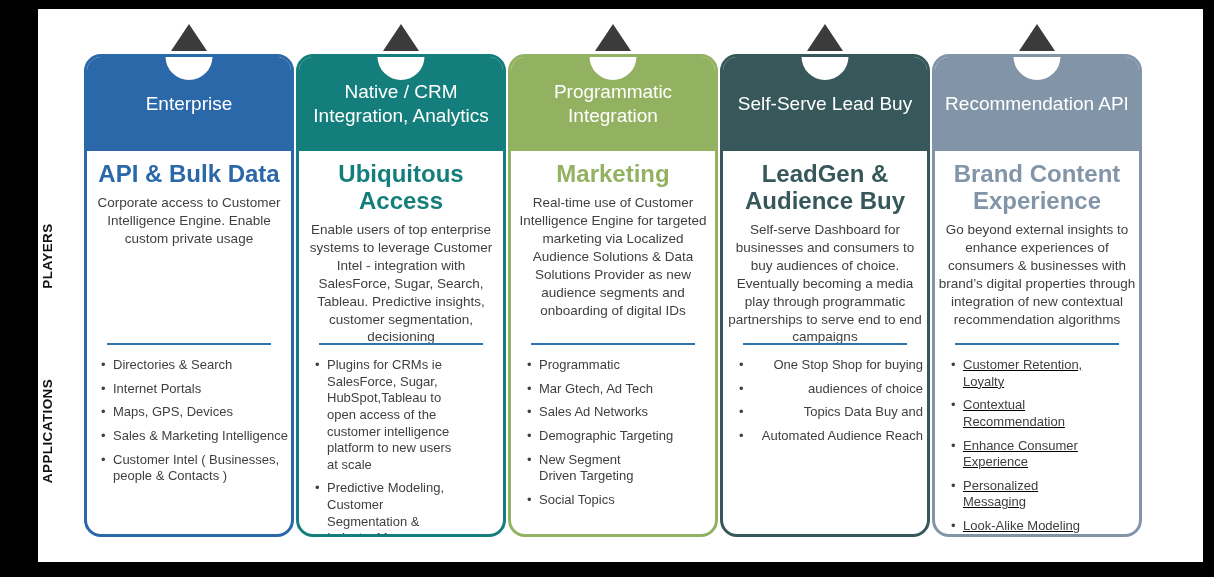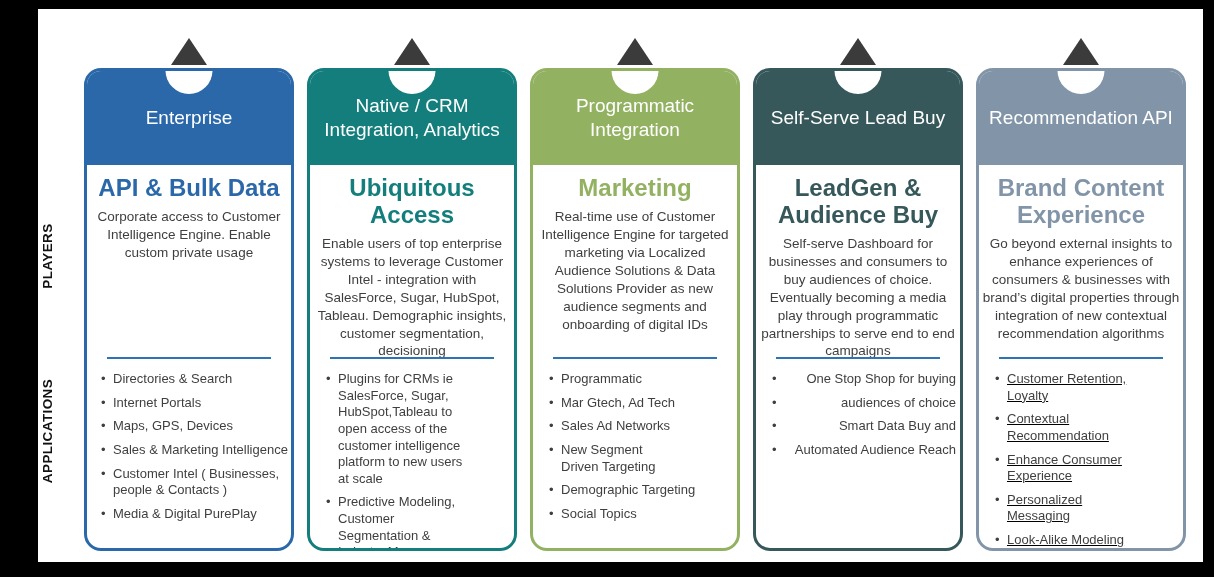--- a/index.html
+++ b/index.html
@@ -17,22 +17,22 @@
     position:absolute; width:140px; height:18px; text-align:center;
     transform:rotate(-90deg); transform-origin:center;
     font-size:13.5px; font-weight:bold; color:#111111; letter-spacing:0.4px;
     white-space:nowrap;
   }
   .v-players { left:-59px; top:238px; }
   .v-applications { left:-59px; top:413px; }
 
   
   .cards-row {
-    position:absolute; left:37px; top:29px;
-    display:flex; gap:13px;padding-left:9px;
+    position:absolute; left:37px; top:15px;
+    display:flex; gap:2px;padding-left:9px;
   }
   .card-col { width:210px; display:flex; flex-direction:column; align-items:center; }
   .triangle {
     width:0; height:0; margin-bottom:3px;
     border-left:18px solid transparent; border-right:18px solid transparent;
     border-bottom:27px solid #3b3b3b;
   }
   .card {
     width:210px; height:483px; box-sizing:border-box;
     border:3px solid var(--accent); border-radius:17px;
@@ -100,39 +100,38 @@
             <div class="card-title">API &amp; Bulk Data</div>
             <p class="card-desc">Corporate access to Customer Intelligence Engine. Enable custom private usage</p>
           </div>
           <div class="divider"></div>
           <ul class="bullets">
               <li>Directories &amp; Search</li>
               <li>Internet Portals</li>
               <li>Maps, GPS, Devices</li>
               <li>Sales &amp; Marketing Intelligence</li>
               <li>Customer Intel ( Businesses, people &amp; Contacts )</li>
-              <li>Media &amp; Digital PurePlay</li>
             </ul>
         </div>
       </div>
     </div>
 
     <div class="card-col">
       <div class="triangle"></div>
       <div class="card" style="--accent: #137E7B;">
         <div class="card-header">
           <span class="notch"></span>
           <span>Native / CRM
 Integration, Analytics</span>
         </div>
         <div class="card-body">
           <div class="card-top">
             <div class="card-title">Ubiquitous
 Access</div>
-            <p class="card-desc" style="padding:0 1px;">Enable users of top enterprise systems to leverage Customer Intel - integration with SalesForce, Sugar, HubSpot, Tableau. Demographic insights, customer segmentation, decisioning</p>
+            <p class="card-desc" style="padding:0 1px;">Enable users of top enterprise systems to leverage Customer Intel - integration with SalesForce, Sugar, Search, Tableau. Predictive insights, customer segmentation, decisioning</p>
           </div>
           <div class="divider"></div>
           <ul class="bullets">
               <li>Plugins for CRMs ie SalesForce, Sugar, HubSpot,Tableau to open access of the customer intelligence platform to new users at scale</li>
               <li>Predictive Modeling, Customer Segmentation &amp; Industry Moves</li>
             </ul>
         </div>
       </div>
     </div>
 
@@ -147,23 +146,23 @@
         <div class="card-body">
           <div class="card-top">
             <div class="card-title">Marketing</div>
             <p class="card-desc">Real-time use of Customer Intelligence Engine for targeted marketing via Localized Audience Solutions &amp; Data Solutions Provider as new audience segments and onboarding of digital IDs</p>
           </div>
           <div class="divider"></div>
           <ul class="bullets">
               <li>Programmatic</li>
               <li>Mar Gtech, Ad Tech</li>
               <li>Sales Ad Networks</li>
+              <li>Demographic Targeting</li>
               <li>New Segment
 Driven Targeting</li>
-              <li>Demographic Targeting</li>
               <li>Social Topics</li>
             </ul>
         </div>
       </div>
     </div>
 
     <div class="card-col">
       <div class="triangle"></div>
       <div class="card" style="--accent: #37585B;">
         <div class="card-header">
@@ -173,21 +172,21 @@
         <div class="card-body">
           <div class="card-top">
             <div class="card-title">LeadGen &amp;
 Audience Buy</div>
             <p class="card-desc">Self-serve Dashboard for businesses and consumers to buy audiences of choice. Eventually becoming a media play through programmatic partnerships to serve end to end campaigns</p>
           </div>
           <div class="divider"></div>
           <ul class="bullets">
               <li>One Stop Shop for buying</li>
               <li>audiences of choice</li>
-              <li>Smart Data Buy and</li>
+              <li>Topics Data Buy and</li>
               <li>Automated Audience Reach</li>
             </ul>
         </div>
       </div>
     </div>
 
     <div class="card-col">
       <div class="triangle"></div>
       <div class="card" style="--accent: #8295A8;">
         <div class="card-header">

